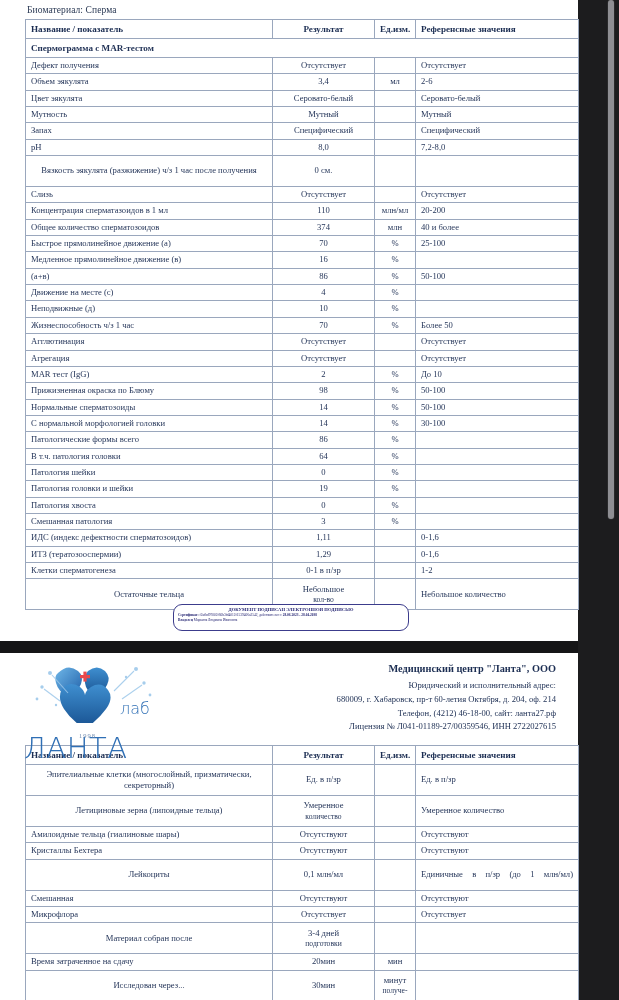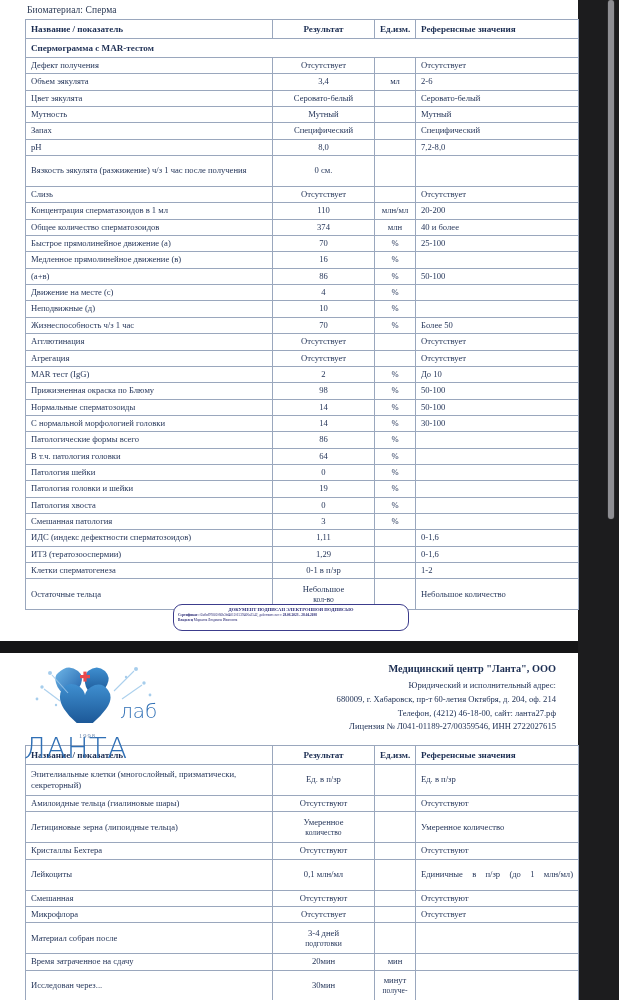--- a/index.html
+++ b/index.html
@@ -72,21 +72,21 @@
   }
   table.rep thead th.ctr{text-align:center;}
   tr.section td{
     font-weight:bold;font-size:9.1px;padding-top:3px;padding-bottom:3px;
   }
   td.name{text-align:left;}
   td.res{text-align:center;}
   td.unit{text-align:center;}
   td.ref{text-align:left;}
   td.ref.just{text-align:justify;text-align-last:justify;margin-left:12px;}
-  td.tall{height:26px;}
+  td.tall{height:26px;text-align:center;}
   .stack{display:block;}
   .stack span{display:block;}
   .stack span.sm{font-size:7.6px;}
 
   
   .esign{
     position:absolute;left:173px;top:604px;
     width:236px;height:27px;
     border:1px solid #3c3c8c;border-radius:9px;
     background:#ffffff;
@@ -112,21 +112,21 @@
   }
   .logo .mark{position:absolute;left:0;top:0;width:150px;height:64px;}
   .logo .word{
     position:absolute;left:2px;top:44px;
     font-family:"DejaVu Sans","Liberation Sans",sans-serif;
     font-size:29px;color:#2f6fb5;letter-spacing:.5px;font-weight:300;margin-top:28px;
   }
   .logo .lab{
     position:absolute;left:98px;top:40px;
     font-family:"DejaVu Sans","Liberation Sans",sans-serif;
-    font-size:20px;color:#2f6fb5;font-weight:300;
+    font-size:16px;color:#2f6fb5;font-weight:300;
   }
   .logo .year{
     position:absolute;left:57px;top:73px;
     font-family:Liberation Serif, serif;
     font-size:6.5px;color:#6f8bb0;letter-spacing:1px;
   }
   .clinic{
     position:absolute;right:22px;top:8px;width:370px;
     text-align:right;color:#1b2d52;font-size:8.6px;line-height:1.62;
   }
@@ -444,35 +444,35 @@
         </tr>
       </thead>
       <tbody id="tbody2">
           <tr>
             <td class="name tall">Эпителиальные клетки (многослойный, призматически, секреторный)</td>
             <td class="res">Ед. в п/зр</td>
             <td class="unit"></td>
             <td class="ref">Ед. в п/зр</td>
           </tr>
           <tr>
-            <td class="name">Амилоидные тельца (гиалиновые шары)</td>
-            <td class="res">Отсутствуют</td>
-            <td class="unit"></td>
-            <td class="ref">Отсутствуют</td>
-          </tr>
-          <tr>
             <td class="name tall">Летициновые зерна (липоидные тельца)</td>
             <td class="res">
               <span class="stack">
                 <span>Умеренное</span>
                 <span class="sm">количество</span>
               </span>
             </td>
             <td class="unit"></td>
             <td class="ref">Умеренное количество</td>
+          </tr>
+          <tr>
+            <td class="name">Амилоидные тельца (гиалиновые шары)</td>
+            <td class="res">Отсутствуют</td>
+            <td class="unit"></td>
+            <td class="ref">Отсутствуют</td>
           </tr>
           <tr>
             <td class="name">Кристаллы Бехтера</td>
             <td class="res">Отсутствуют</td>
             <td class="unit"></td>
             <td class="ref">Отсутствуют</td>
           </tr>
           <tr>
             <td class="name tall">Лейкоциты</td>
             <td class="res">0,1 млн/мл</td>

